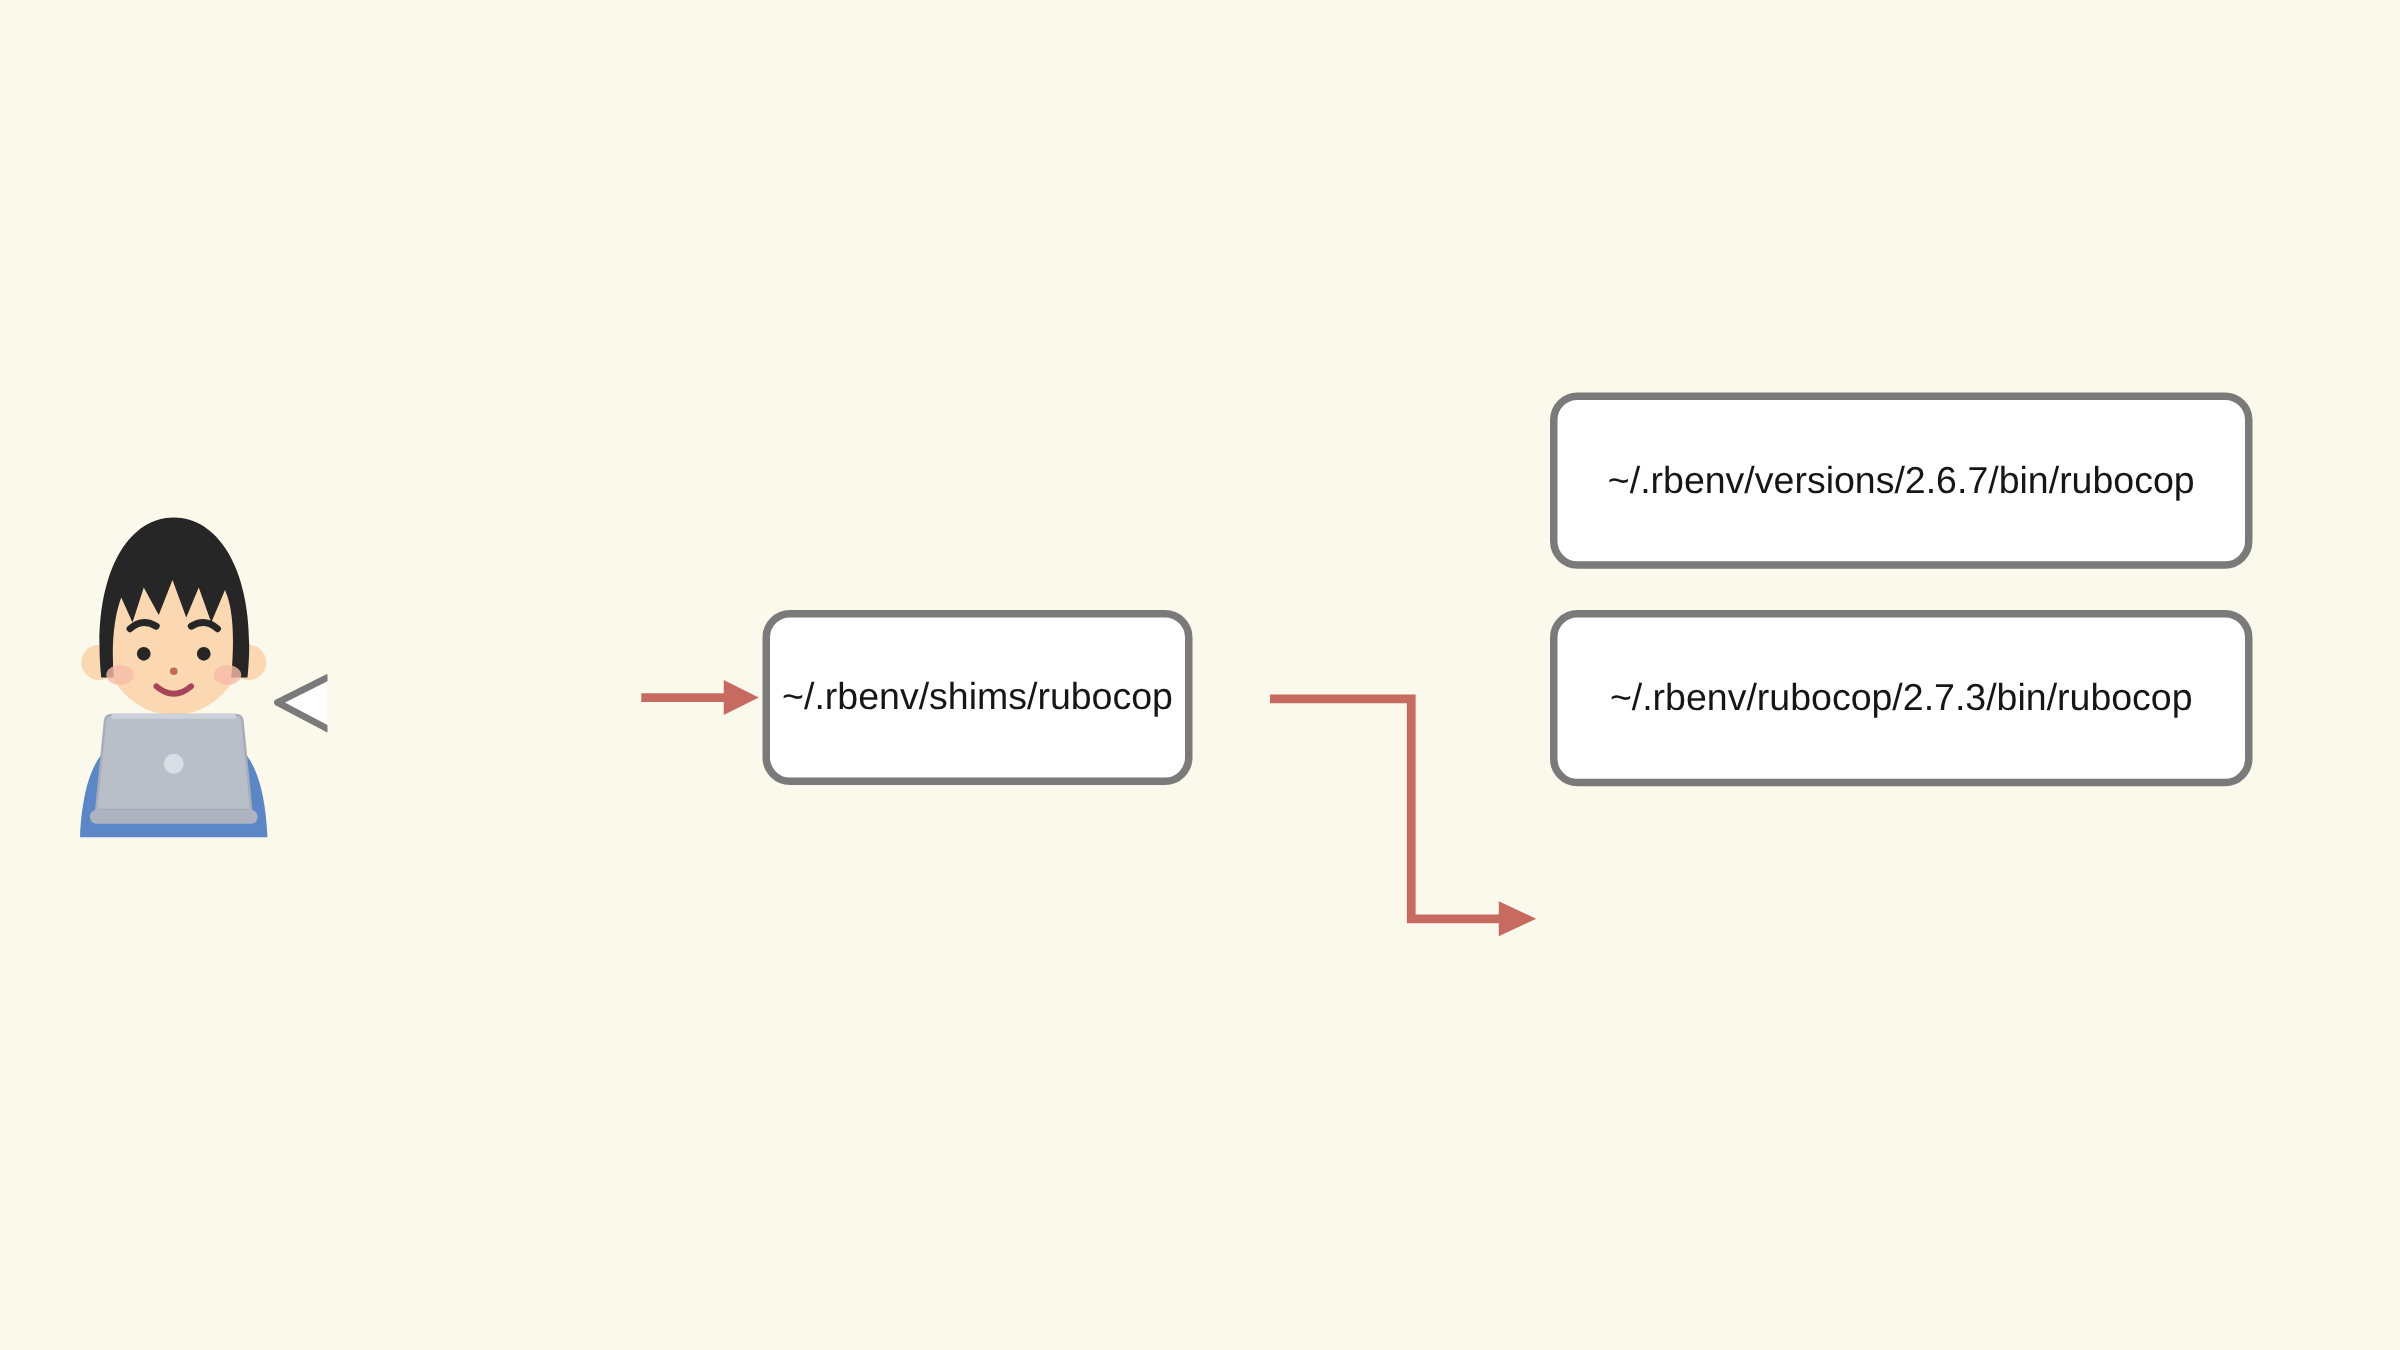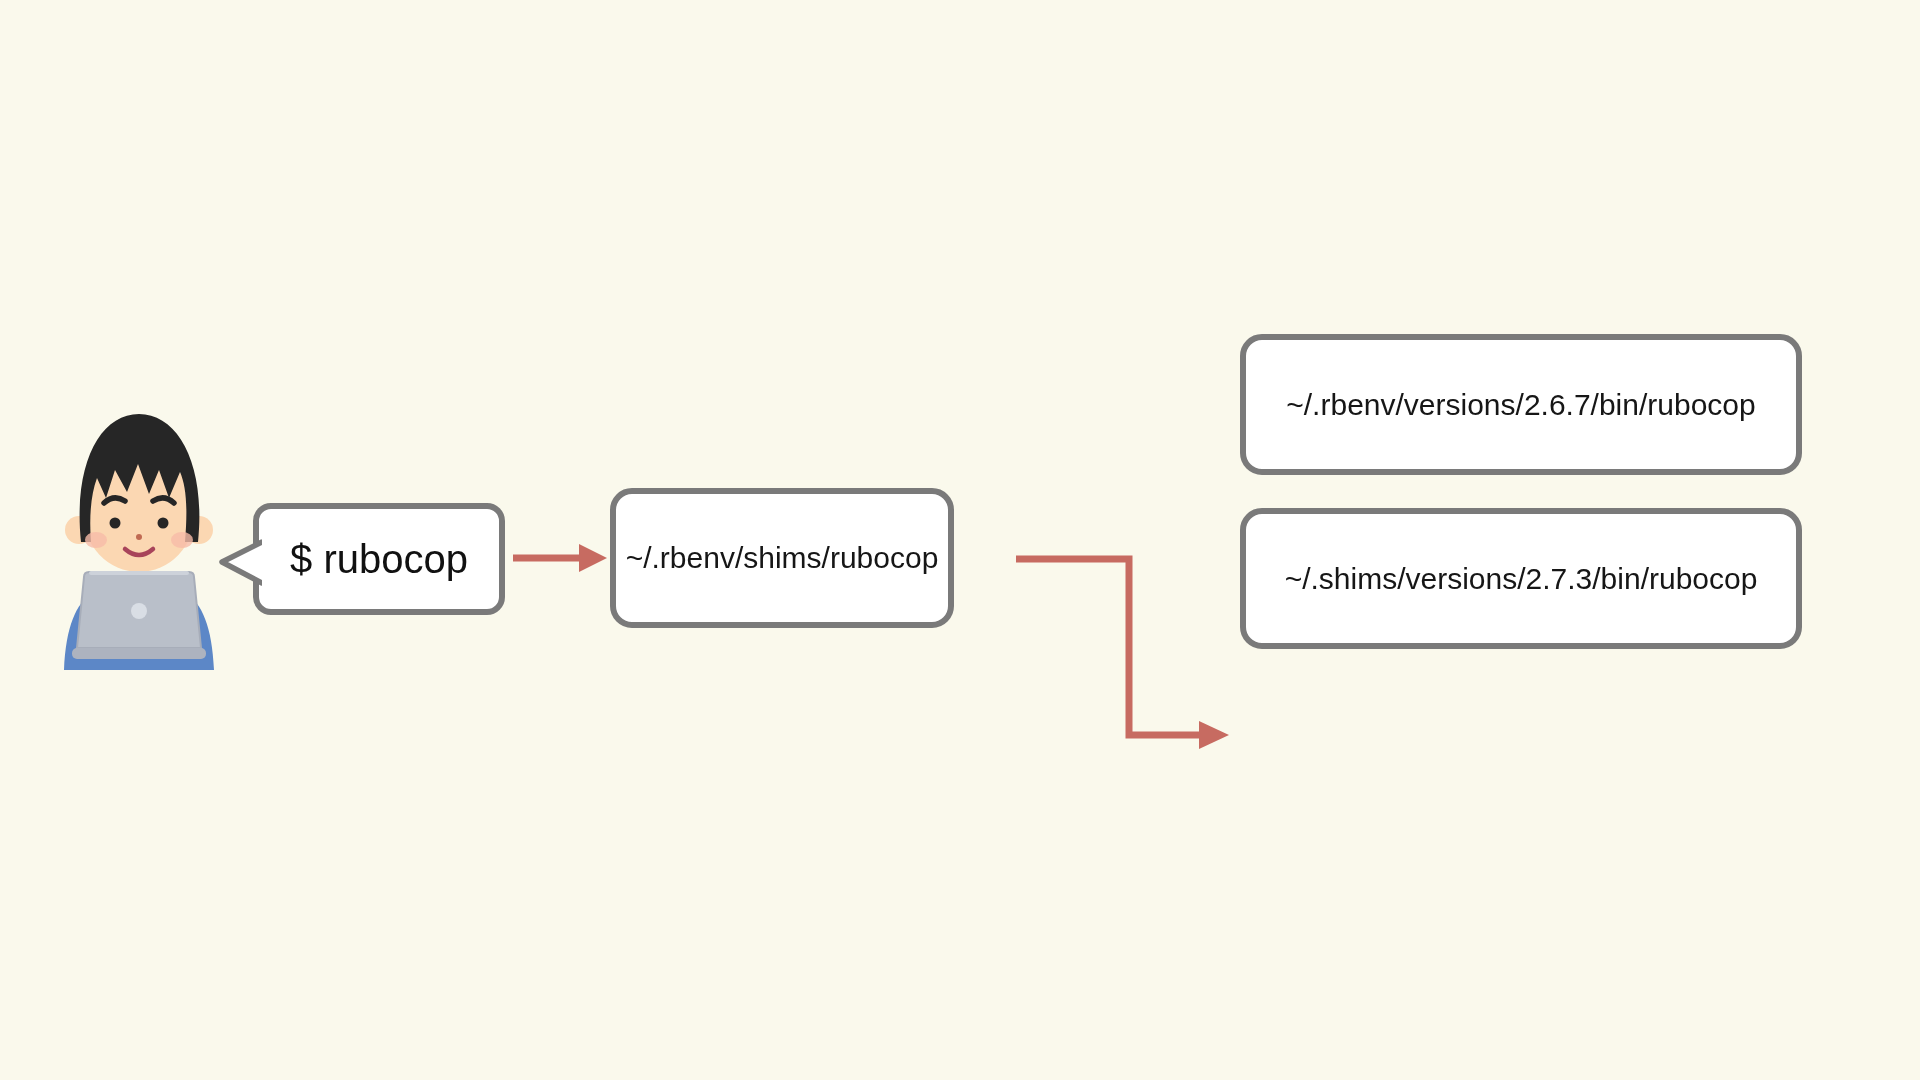--- a/index.html
+++ b/index.html
@@ -34,21 +34,21 @@
   .bubble .cmd{font-size:40px;color:#111;}
   .bubble-tail{
     position:absolute;left:214px;top:539px;width:48px;height:48px;
     z-index:5;
   }
 
   
   .shim-box{left:610px;top:488px;width:344px;height:140px;}
 
   
-  .vbox{left:1240px;width:562px;height:141px;margin-top:20px;}
+  .vbox{left:1240px;width:562px;height:141px;}
   .vbox.v1{top:314px;}
   .vbox.v2{top:488px;}
   .vbox.v3{top:662px;}
 
   
   .arrows{position:absolute;left:0;top:0;width:1920px;height:1080px;pointer-events:none;}
 
   
   .person{position:absolute;left:58px;top:402px;width:162px;height:268px;}
 
@@ -107,36 +107,33 @@
       Z"></path>
     <path d="M 62,174 L 81,193 L 100,174" stroke="#44659E" stroke-width="4" fill="none" stroke-linecap="round"></path>
 
     <path fill="#B9BFC9" stroke="#A7ADB9" stroke-width="2" d="
       M 31,170 L 131,170 C 134,170 136,172 136,175 L 143,246 L 19,246 L 26,175 C 26,172 28,170 31,170 Z"></path>
     <rect x="31" y="169" width="100" height="4" rx="2" fill="#CDD2DA"></rect>
     <circle cx="81" cy="209" r="8" fill="#D9DEE5"></circle>
     <rect x="14" y="246" width="134" height="11" rx="5" fill="#ADB3BF"></rect>
   </svg>
 
-  <div class="box bubble">
-    <span class="cmd">$ rubocop</span>
-  </div>
   <svg class="bubble-tail" viewBox="0 0 48 48" aria-hidden="true">
     <path d="M 48,3 L 8,23 L 48,44" fill="#FFFFFF" stroke="#7A7A7A" stroke-width="5.5" stroke-linecap="round" stroke-linejoin="round"></path>
   </svg>
 
   <div class="box shim-box">
     <span class="path-text">~/.rbenv/shims/rubocop</span>
   </div>
 
   <div class="box vbox v1">
     <span class="path-text">~/.rbenv/versions/2.6.7/bin/rubocop</span>
   </div>
   <div class="box vbox v2">
-    <span class="path-text">~/.shims/versions/2.7.3/bin/rubocop</span>
+    <span class="path-text">~/.rbenv/rubocop/2.7.3/bin/rubocop</span>
   </div>
 
   <svg class="arrows" viewBox="0 0 1920 1080" aria-hidden="true">
     <g>
       <line x1="513" y1="558" x2="582" y2="558" stroke="#C76B61" stroke-width="7"></line>
       <polygon points="579,544 607,558 579,572" fill="#C76B61"></polygon>
     </g>
     <g>
       <path d="M 1016,559 H 1129 V 735 H 1201" fill="none" stroke="#C76B61" stroke-width="7"></path>
       <polygon points="1199,721 1229,735 1199,749" fill="#C76B61"></polygon>

